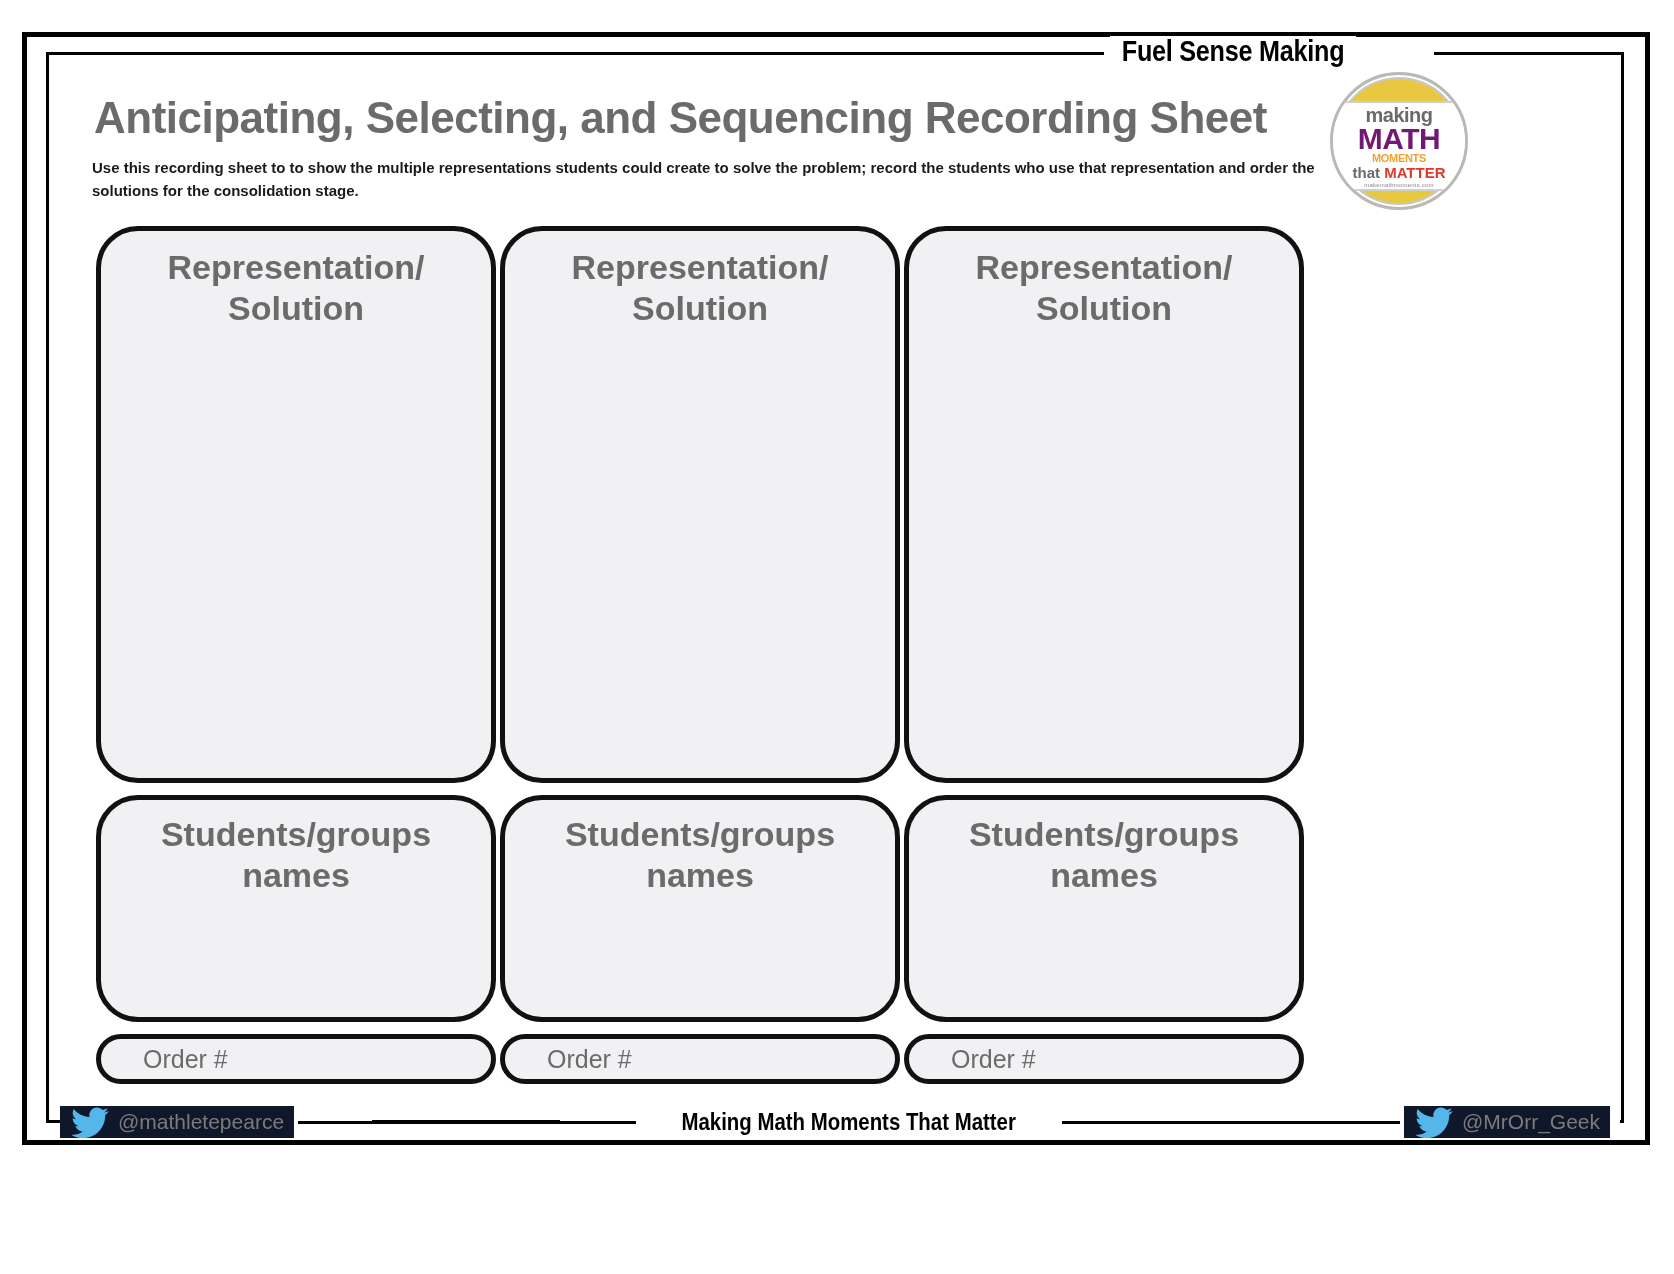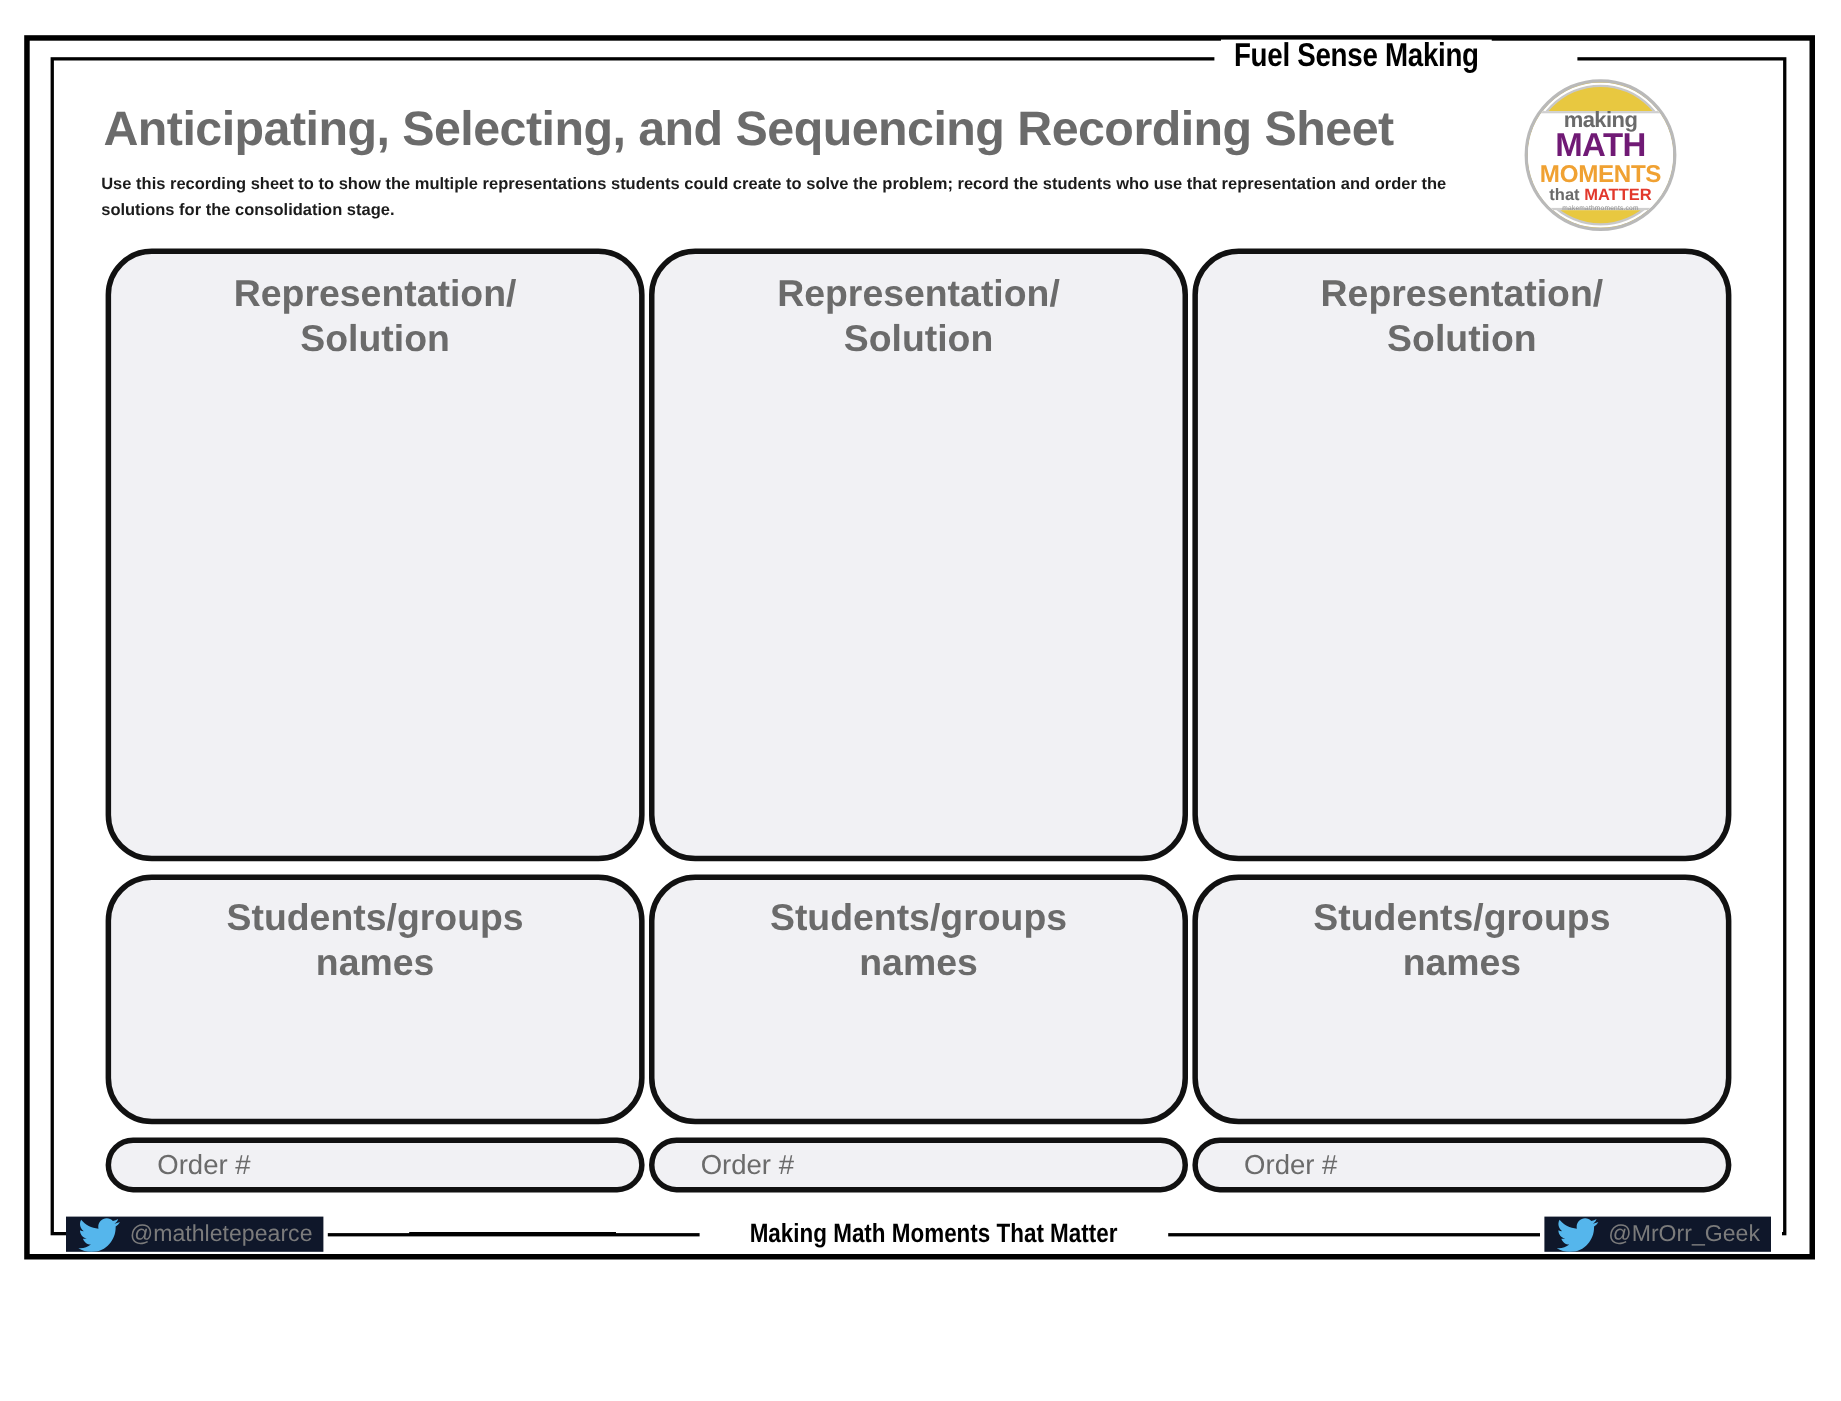--- a/index.html
+++ b/index.html
@@ -79,21 +79,21 @@
     width: 1230px;
     font-size: 15px;
     color: #1b1b1b;
     line-height: 1.55;
     font-weight: bold;
   }
 
   
   .logo {
     position: absolute;
-    left: 1386px;
+    left: 1330px;
     top: 72px;
     width: 138px;
     height: 138px;
     border-radius: 50%;
     background: #e8c840;
     border: 3px solid #b9b9b9;
     box-sizing: border-box;
     overflow: hidden;
     box-shadow: inset 0 0 0 2px #fff, inset 0 0 0 4px #c8c8c8;
   }
@@ -107,31 +107,31 @@
     border-top: 2px solid #cfcfcf;
     border-bottom: 2px solid #cfcfcf;
     display: flex;
     flex-direction: column;
     align-items: center;
     justify-content: center;
     line-height: 1;
   }
   .logo-l1 { font-size: 20px; font-weight: bold; color: #6a6a6a; letter-spacing: -0.5px; }
   .logo-l2 { font-size: 30px; font-weight: bold; color: #701a75; letter-spacing: -0.5px; margin-top: -1px; }
-  .logo-l3 { font-size: 22px; font-weight: bold; color: #f0a132; letter-spacing: -0.3px; margin-top: -1px; }
+  .logo-l3 { font-size: 11px; font-weight: bold; color: #f0a132; letter-spacing: -0.3px; margin-top: -1px; }
   .logo-l4 { font-size: 15px; font-weight: bold; color: #6a6a6a; margin-top: 1px; text-align: right; }
   .logo-l4 b { color: #e2382c; }
   .logo-l5 { font-size: 6px; color: #8a8a8a; margin-top: 2px; letter-spacing: 0.2px; }
 
   
   .grid {
     position: absolute;
     left: 96px;
     top: 226px;
-    width: 1478px;
+    width: 1208px;
     height: 858px;
     display: flex;
     gap: 4px;
   }
   .column {
     flex: 1;
     display: flex;
     flex-direction: column;
     gap: 12px;
   }

